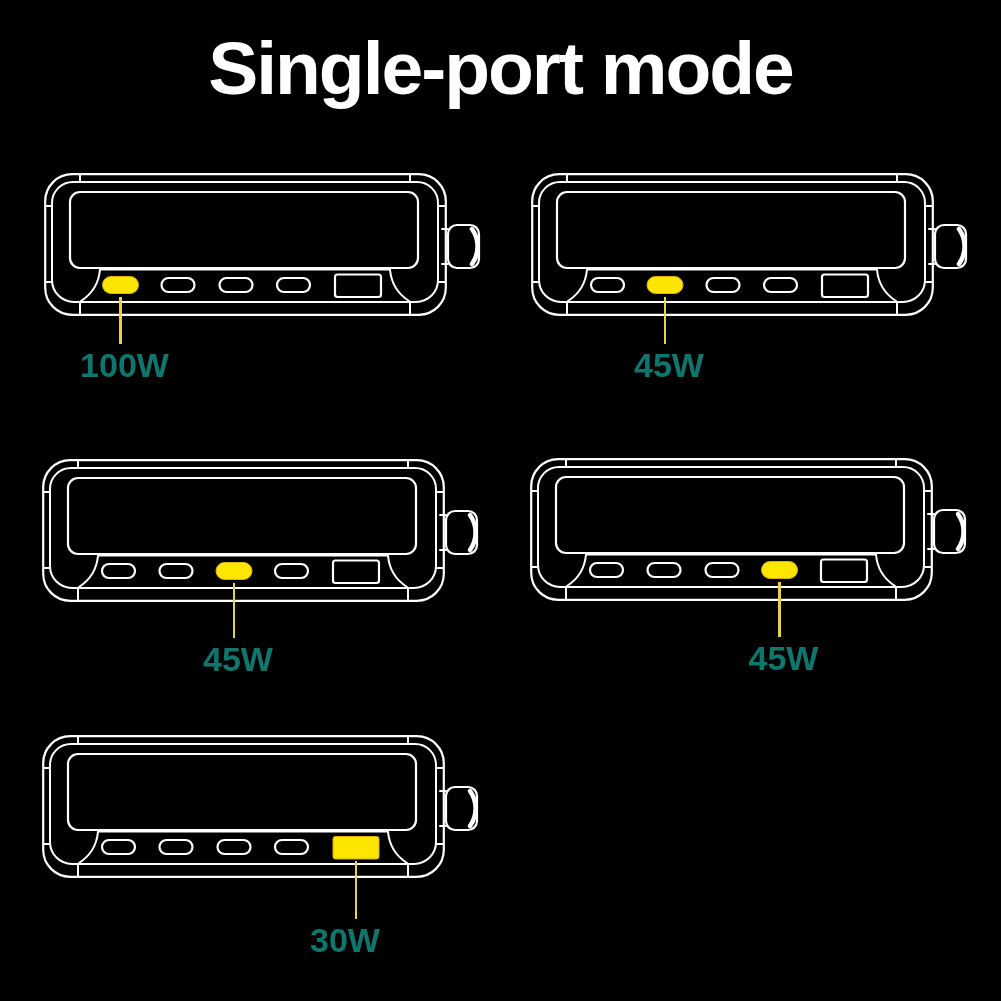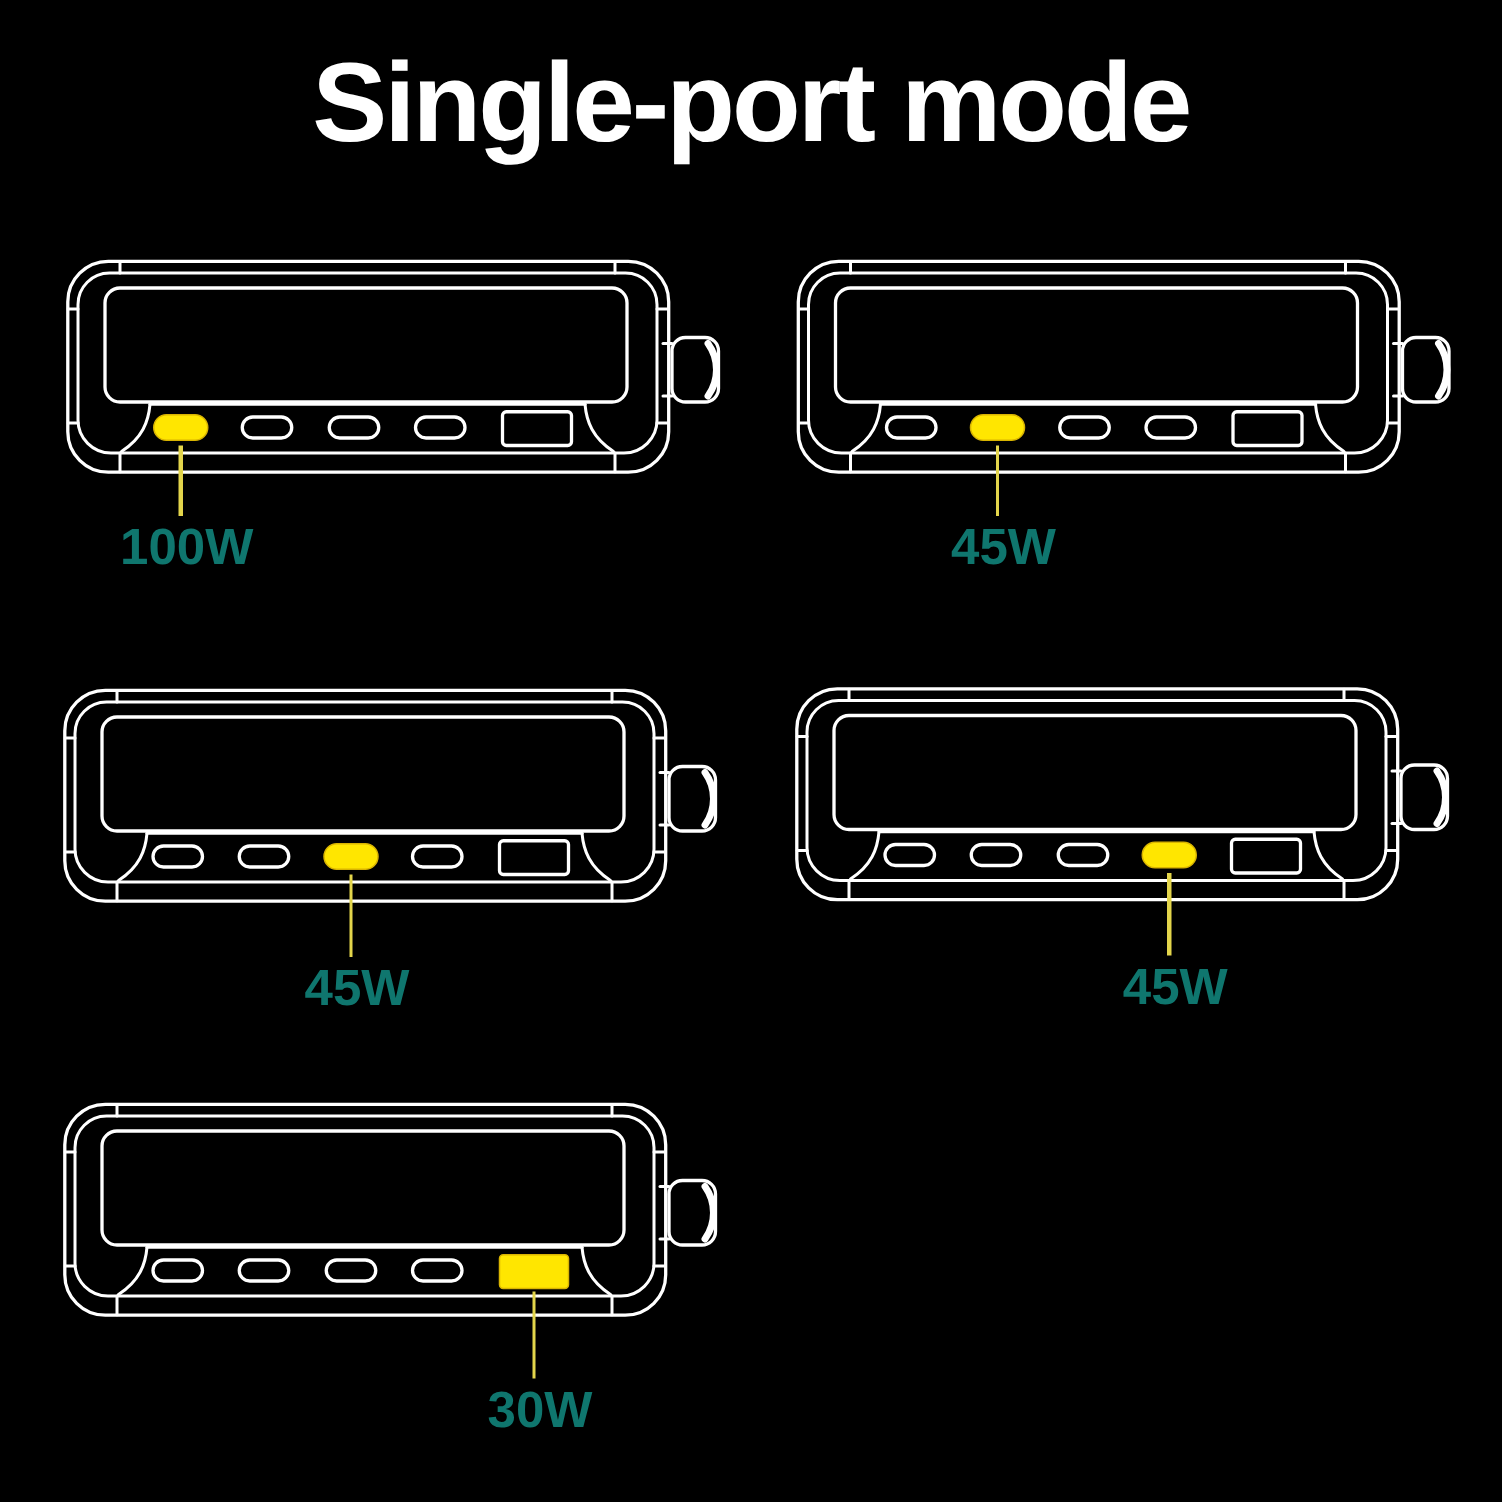--- a/index.html
+++ b/index.html
@@ -166,16 +166,16 @@
           <rect class="port" x="117.5" y="105" width="33" height="14" rx="7"></rect>
           <rect class="port" x="175.5" y="105" width="33" height="14" rx="7"></rect>
           <rect class="port" x="233" y="105" width="33" height="14" rx="7"></rect>
           <rect class="port highlighted" x="291" y="101.5" width="46" height="22.5" rx="2.5"></rect>
     <path class="thin" d="M 398 56 H 404"></path>
     <path class="thin" d="M 398 91 H 404"></path>
     <rect class="outline" x="404" y="52" width="31" height="43" rx="9"></rect>
     <path class="tab-hl" d="M 428 56 A 30 30 0 0 1 428 91"></path>
   </svg>
         <div class="pline" style="left:312.7px;top:126px;height:58px;"></div>
-        <div class="wlabel" style="left:233px;top:188px;">30W</div>
+        <div class="wlabel" style="left:218px;top:188px;">30W</div>
       </div>
     </div>
 </div>
 
 </body></html>

